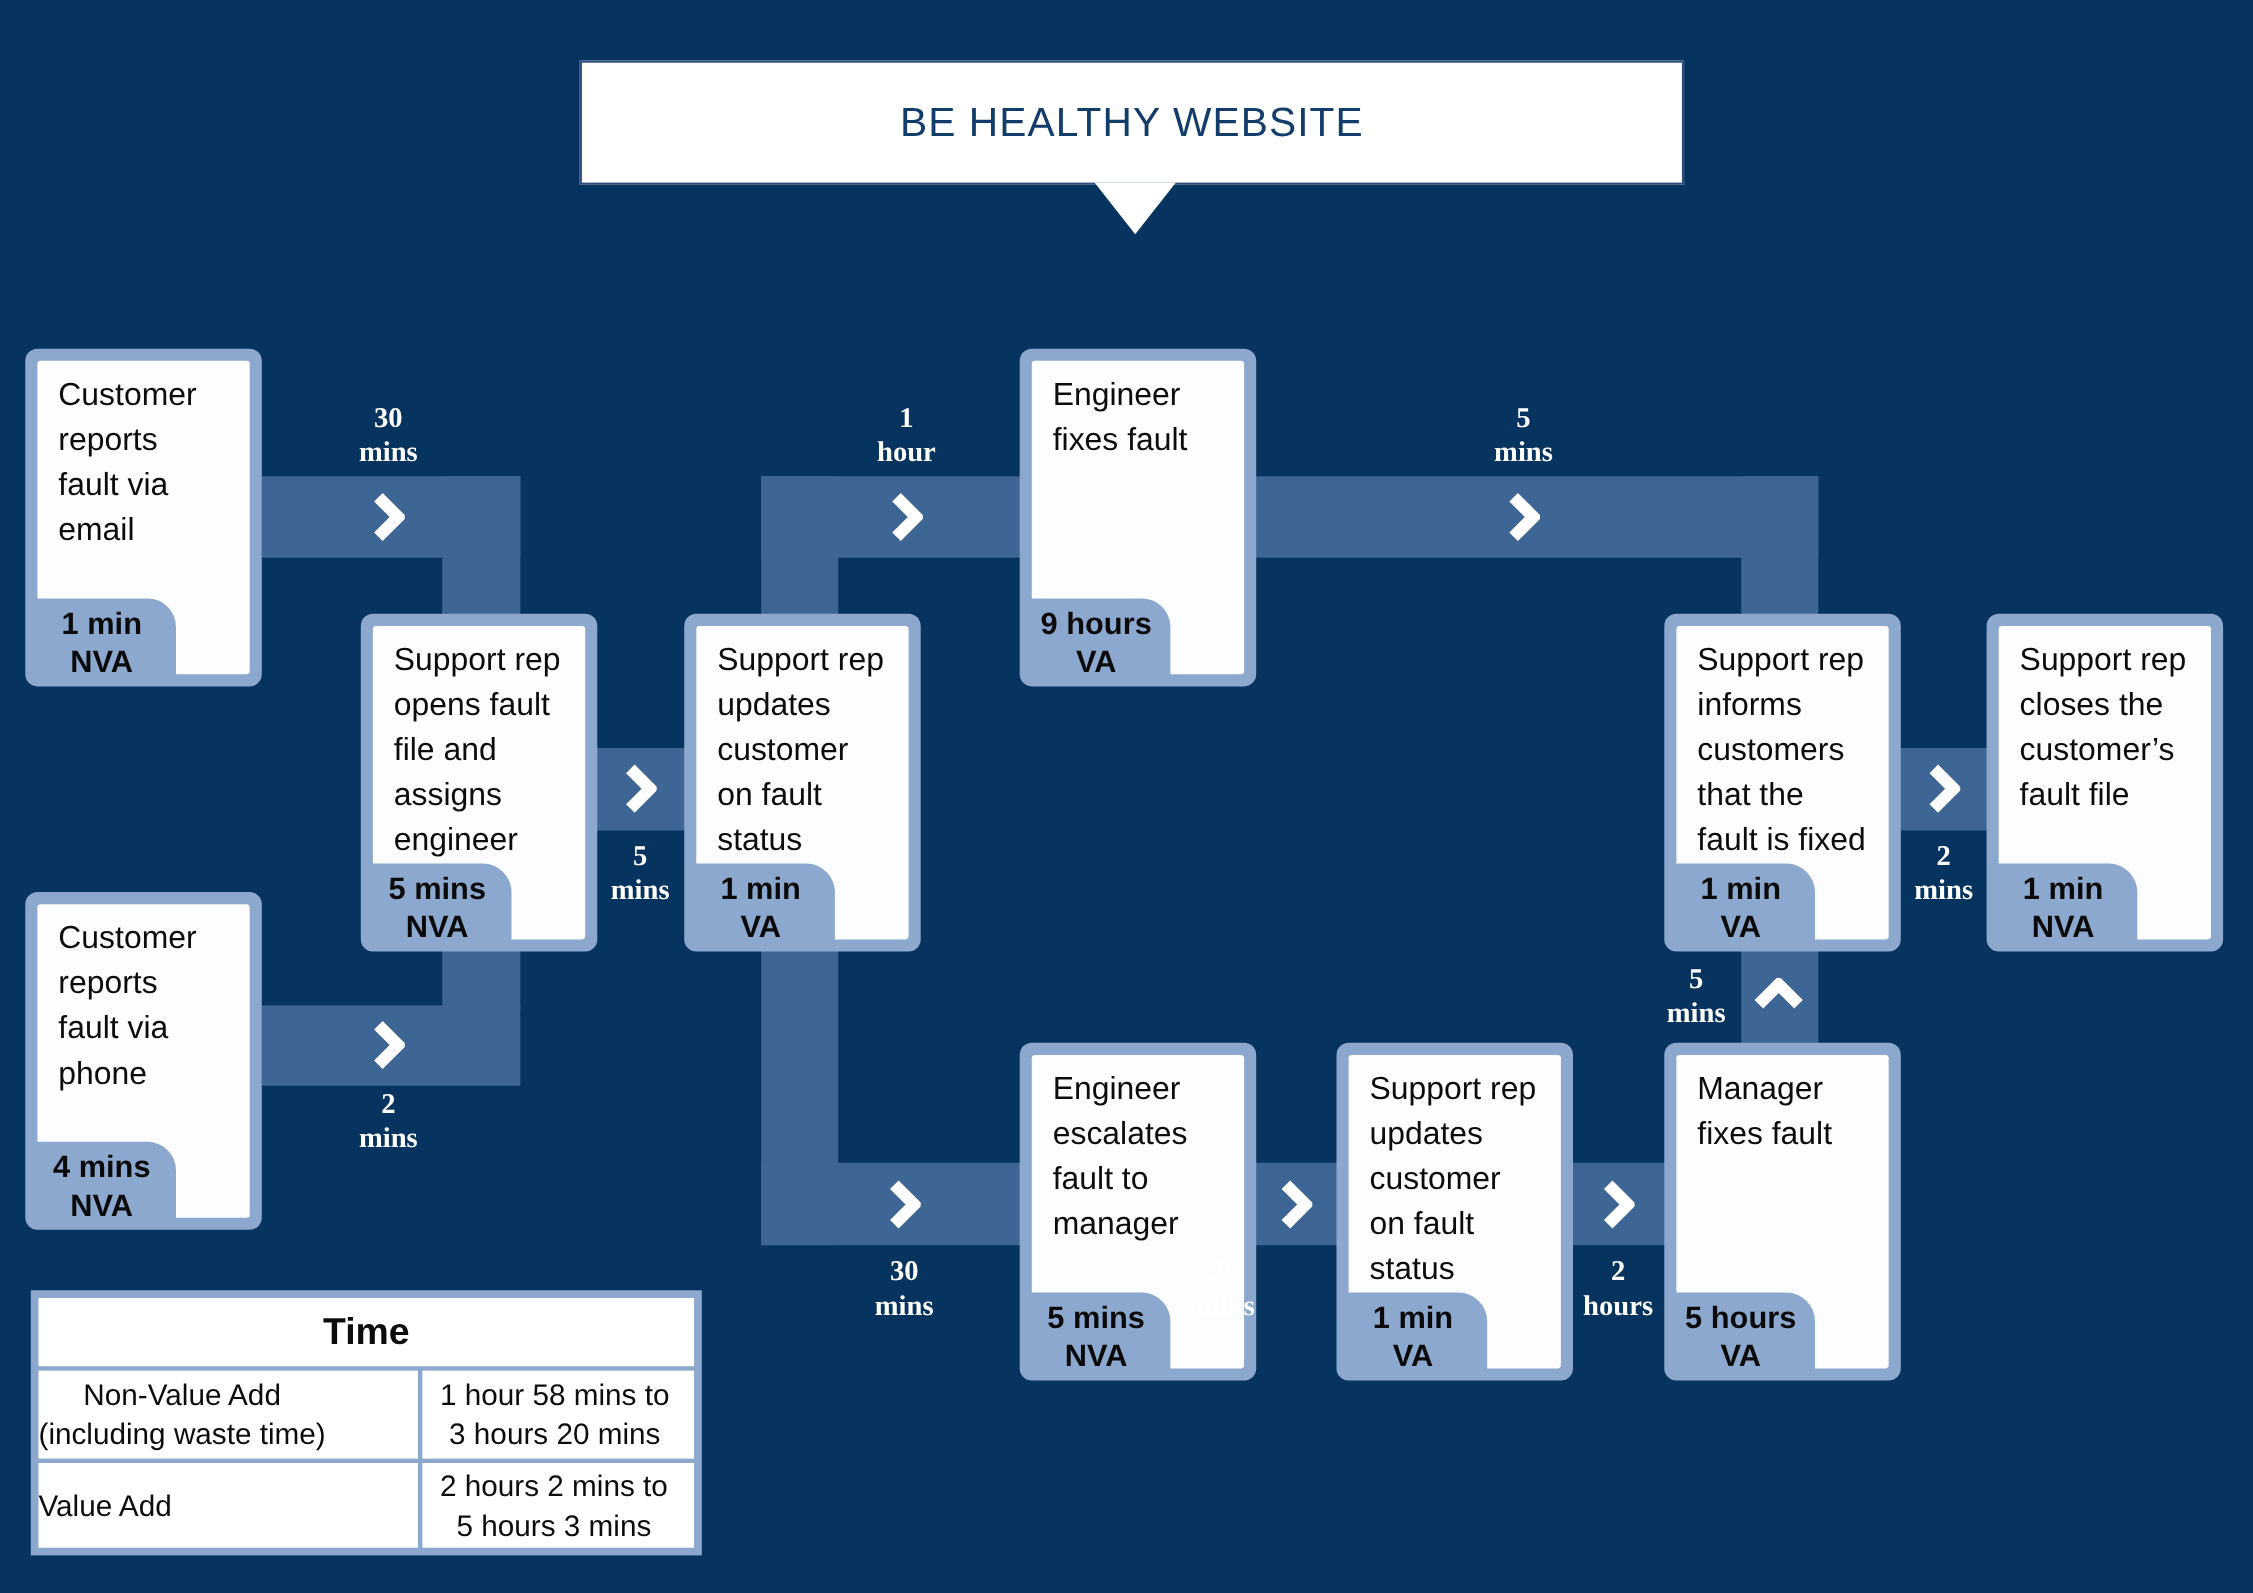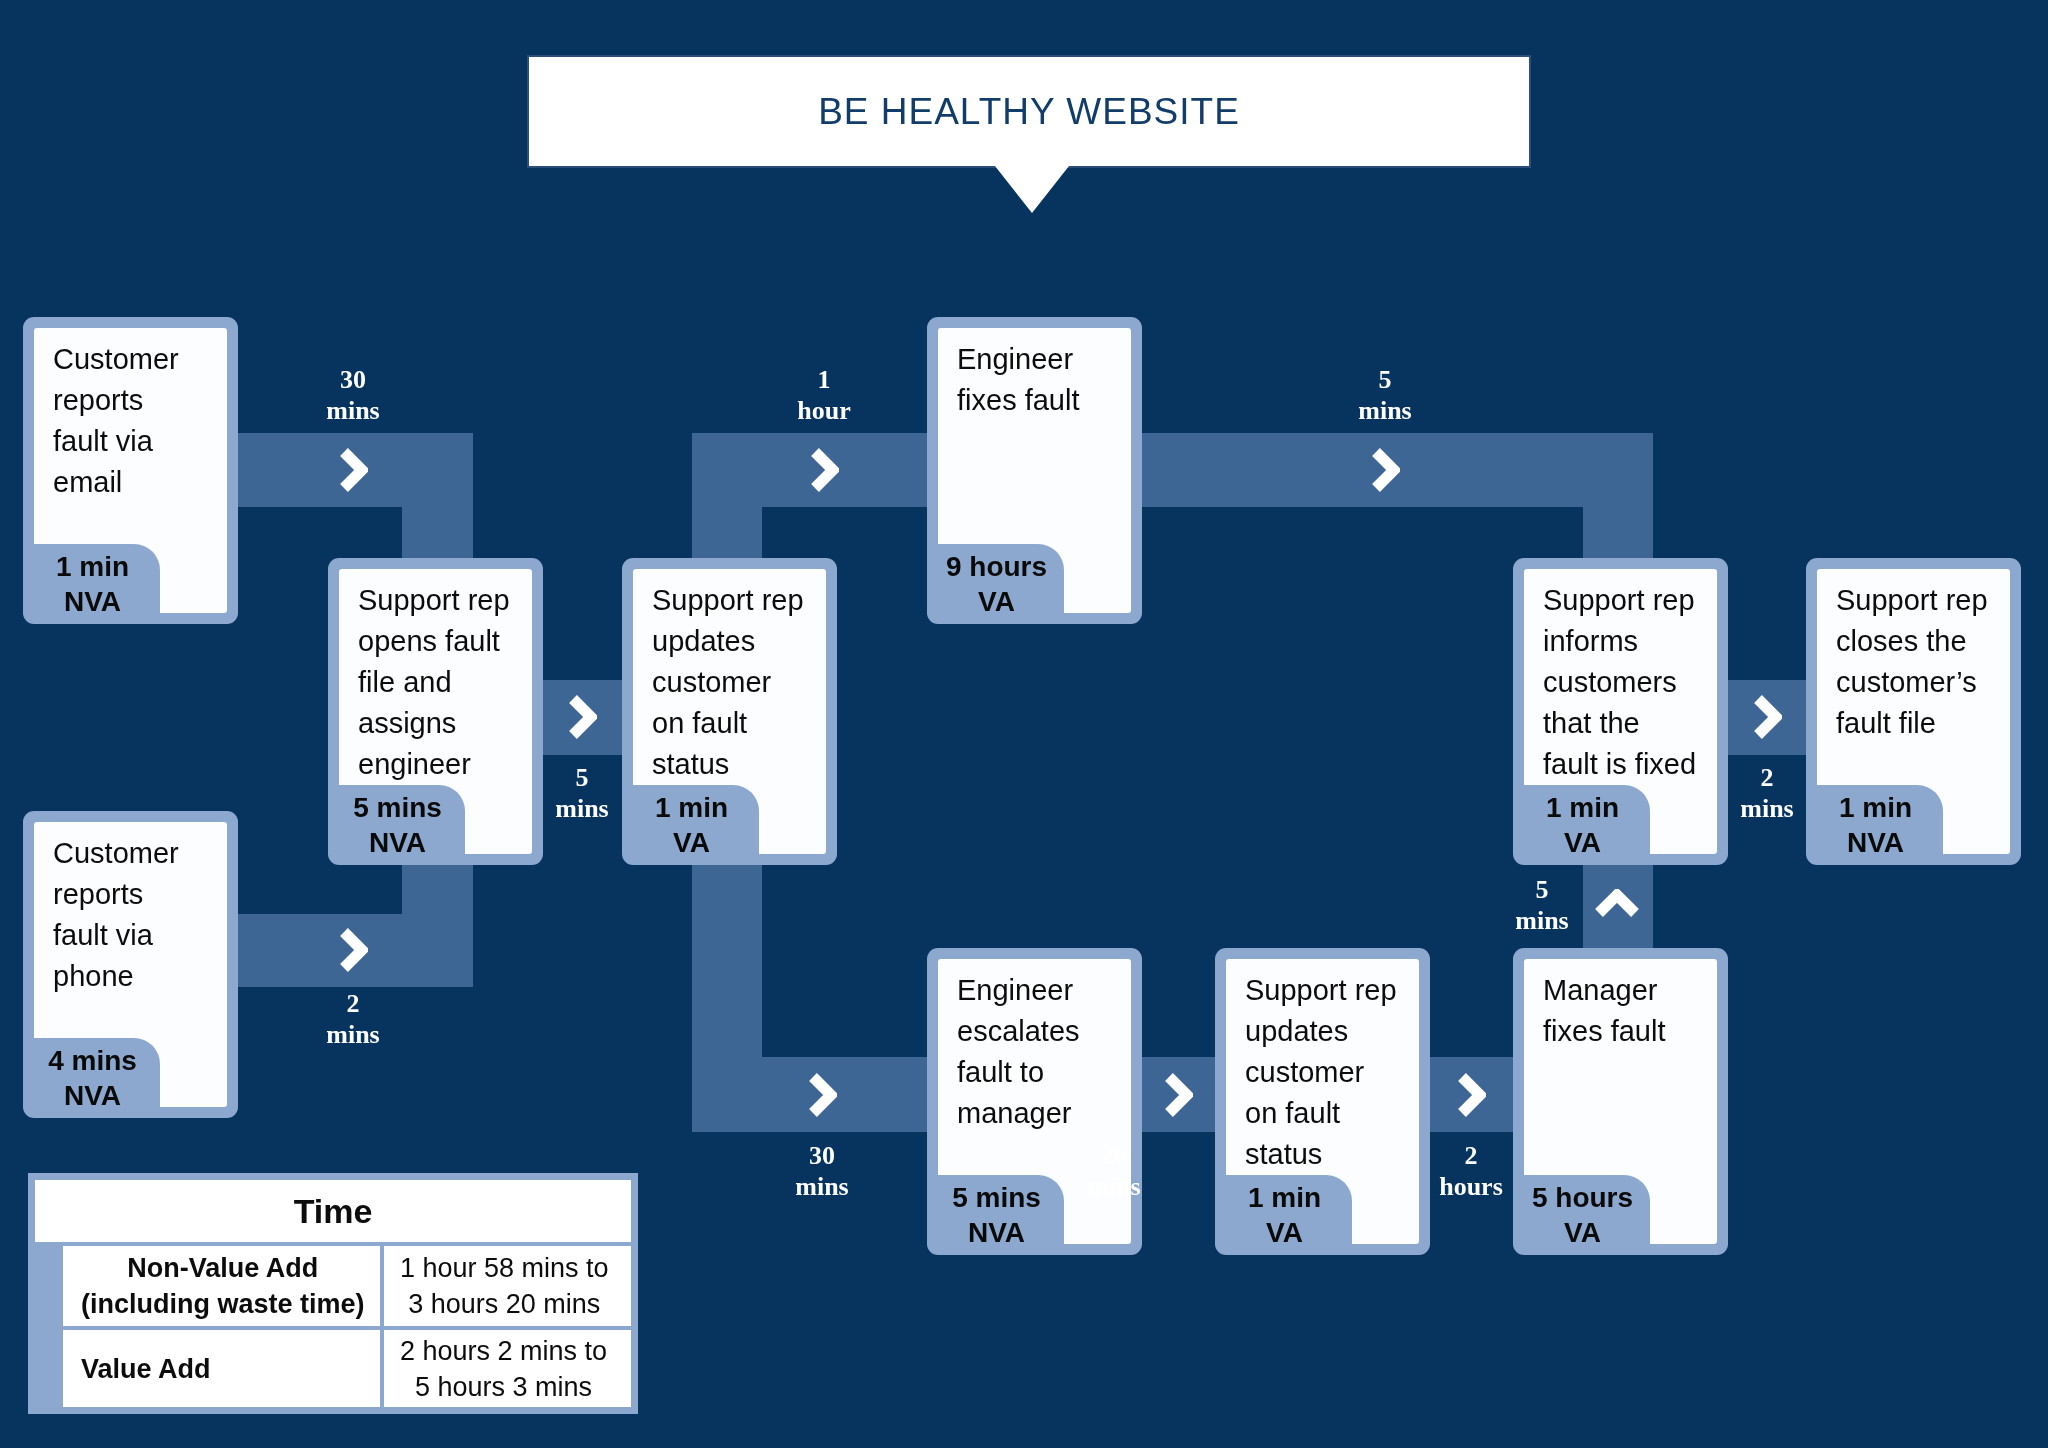--- a/index.html
+++ b/index.html
@@ -48,22 +48,22 @@
         border-top:47px solid #fff;}
 
   
   .ttable{position:absolute;left:28px;top:1173px;width:610px;
         background:var(--panel);padding:7px;}
   .ttable .grid{display:grid;grid-template-columns:345px 247px;
         grid-template-rows:62px 80px 77px;gap:4px;background:var(--panel);text-align:center;}
   .ttable .cell{background:#fff;color:var(--ink);display:flex;align-items:center;}
   .ttable .head{grid-column:1 / 3;justify-content:center;
         font-size:34px;font-weight:bold;}
-  .ttable .lcell{font-weight:bold;font-size:27px;line-height:36px;
-        padding-left:18px;white-space:pre-line;margin-left:28px;}
+  .ttable .lcell{font-weight:normal;font-size:27px;line-height:36px;
+        white-space:pre-line;}
   .ttable .rcell{font-size:27px;line-height:36px;padding-left:16px;white-space:pre-line;}
 </style>
 </head>
 <body>
 
 <div class="stage">
 
   <div class="band" style="left:238px;top:433px;width:235px;height:74px;"></div>
   <div class="band" style="left:402px;top:433px;width:71px;height:130px;"></div>
   <div class="band" style="left:238px;top:914px;width:235px;height:73px;"></div>

